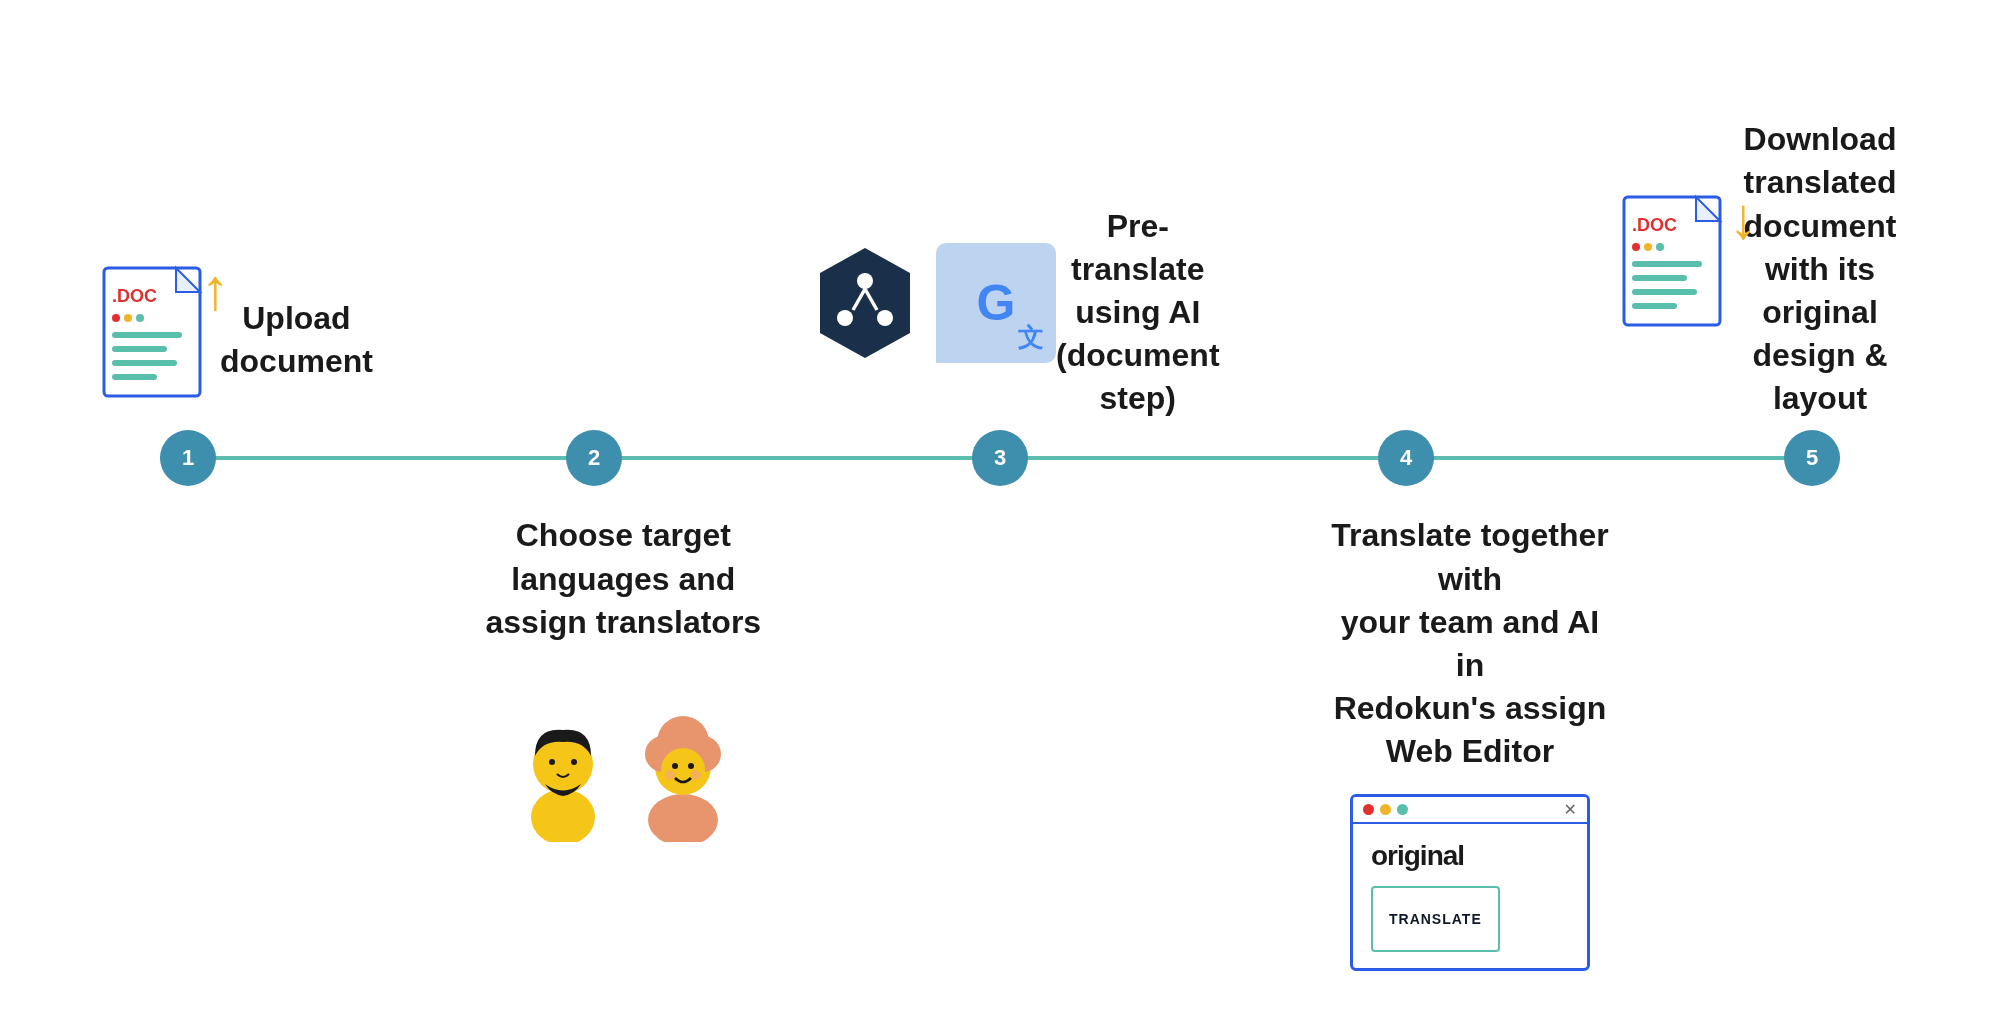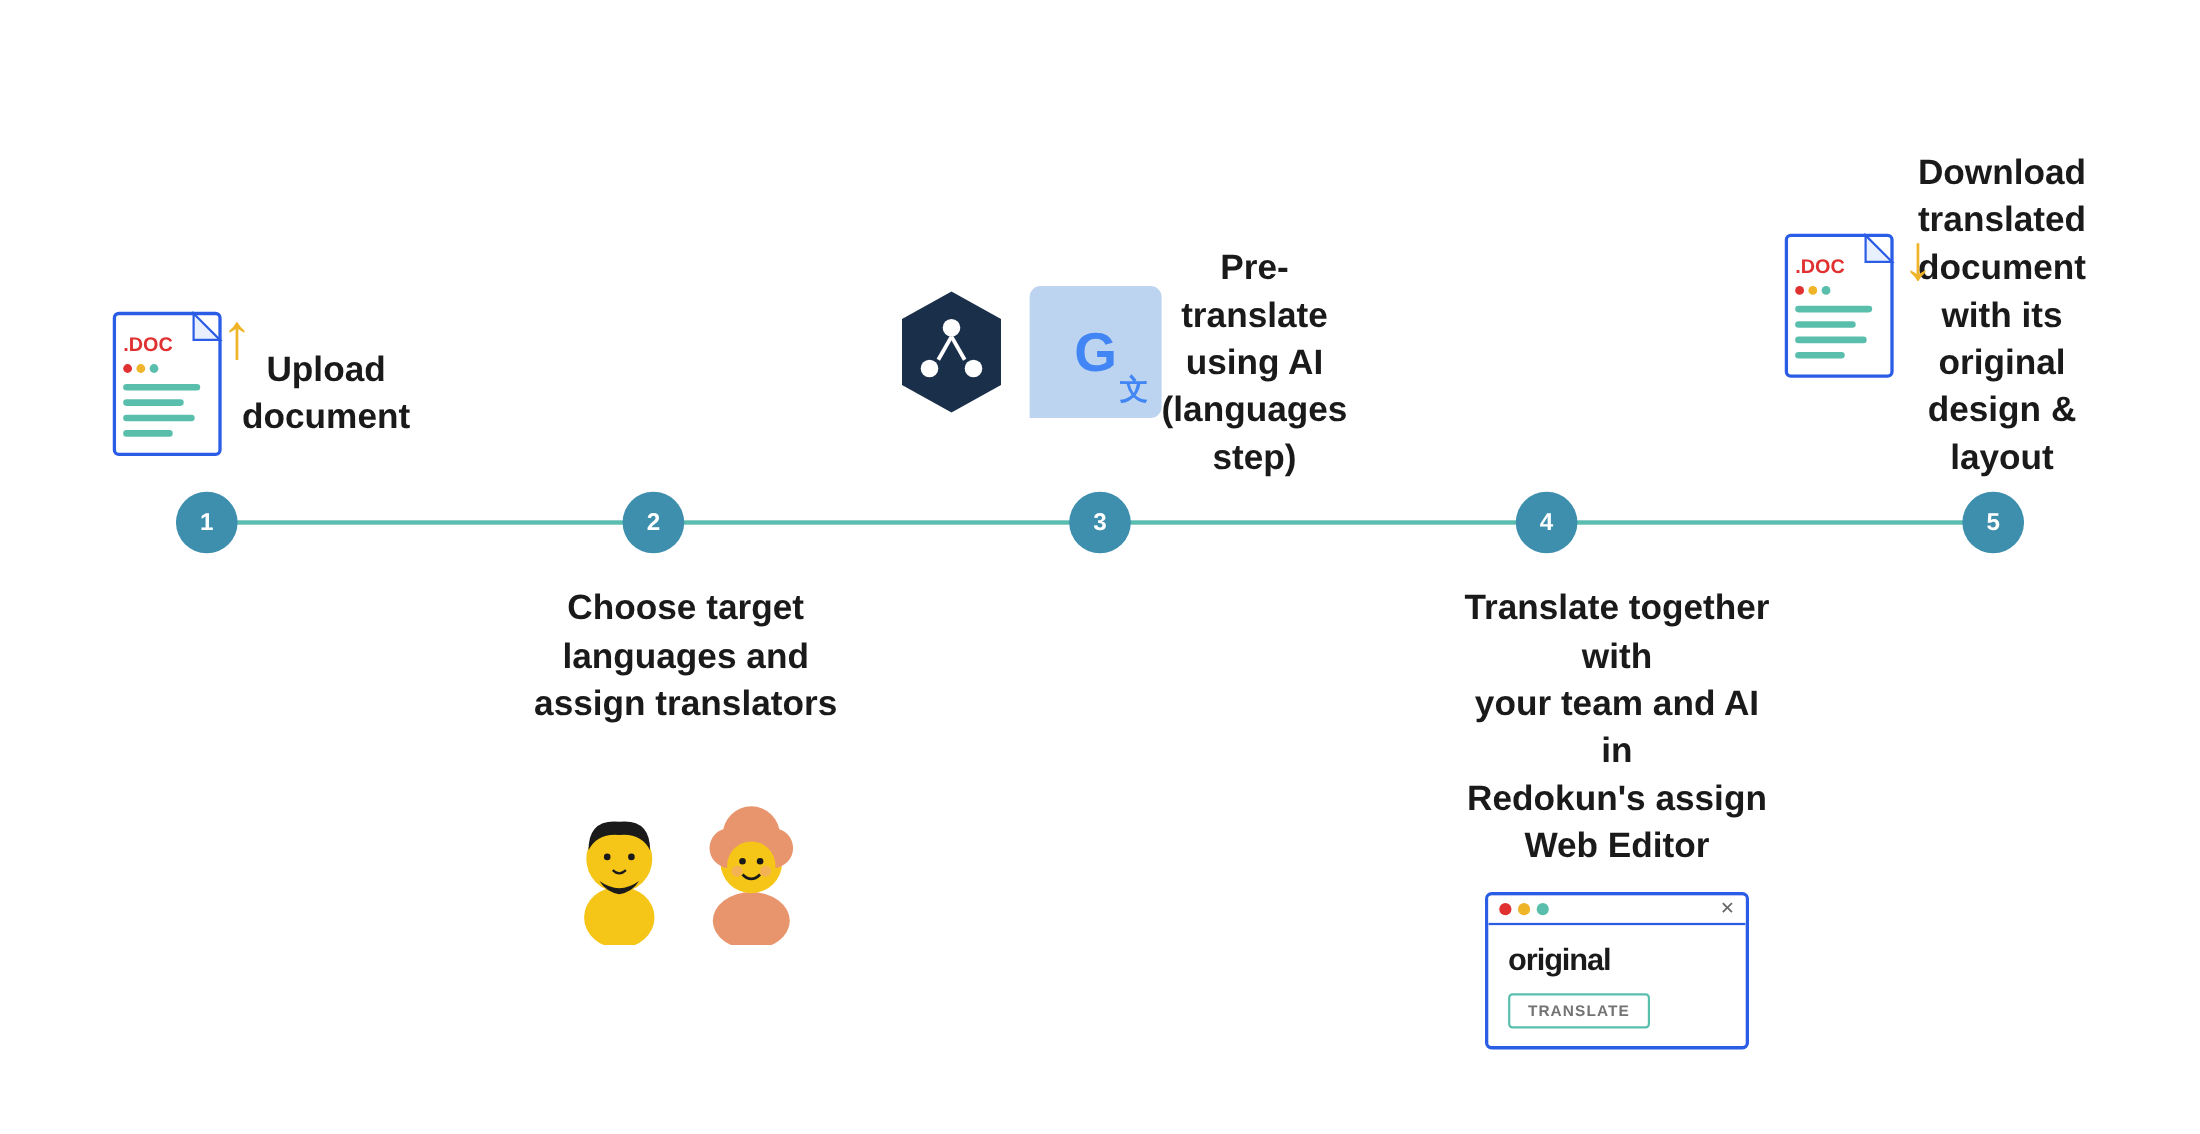--- a/index.html
+++ b/index.html
@@ -147,24 +147,24 @@
       font-size: 28px;
       font-weight: 900;
       color: #1a1a1a;
       margin-bottom: 14px;
       letter-spacing: -1px;
     }
 
     .editor-btn {
       border: 2px solid #5abeac;
       border-radius: 4px;
-      padding: 6px 16px;
+      padding: 23px 16px;
       font-size: 14px;
       font-weight: 700;
-      color: #737373;
+      color: #0f172a;
       letter-spacing: 1px;
       display: inline-block;
     }
 
     
     .avatars-row {
       display: flex;
       gap: 20px;
       margin-top: 20px;
     }
@@ -220,21 +220,21 @@
         </svg>
 
         <div style="position:relative;">
           <div style="width:120px; height:120px; background:#bdd4f0; border-radius:10px 10px 10px 0; display:flex; align-items:center; justify-content:center; position:relative;">
             <span style="font-size:50px; font-weight:900; color:#4285f4; font-family:Arial;">G</span>
             <span style="position:absolute; right:12px; bottom:8px; font-size:26px; color:#4285f4; font-weight:700;">文</span>
           </div>
         </div>
       </div>
       <div class="step-label" style="white-space:pre-line; margin-top:18px; max-width:320px;">Pre-translate using AI
-(languages step)</div>
+(document step)</div>
     </div>
 
     <div class="spacer"></div>
 
     <div class="step-above" style="width:280px; align-items:center;">
       <div style="position:relative; width:160px; height:170px;">
         <svg width="120" height="150" viewBox="0 0 120 150">
           <rect x="4" y="18" width="96" height="128" rx="4" ry="4" fill="white" stroke="#2b5ce6" stroke-width="3"></rect>
           <polygon points="76,18 100,42 76,42" fill="#e8f0fe" stroke="#2b5ce6" stroke-width="2"></polygon>
           <text x="12" y="52" font-size="18" font-weight="900" fill="#e03030" font-family="Arial">.DOC</text>

